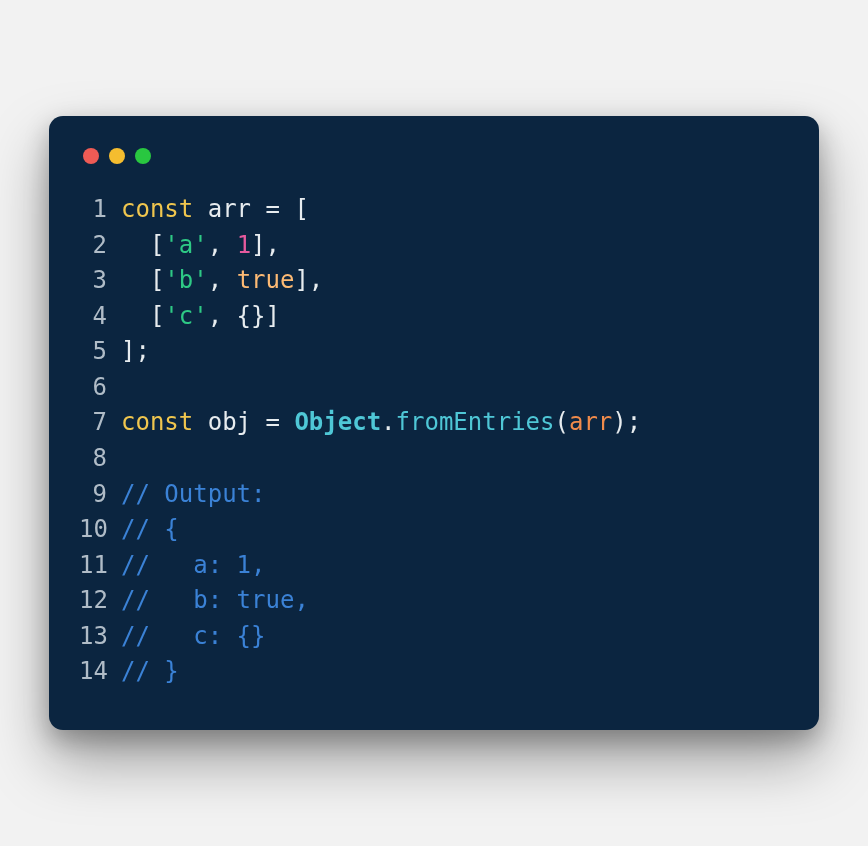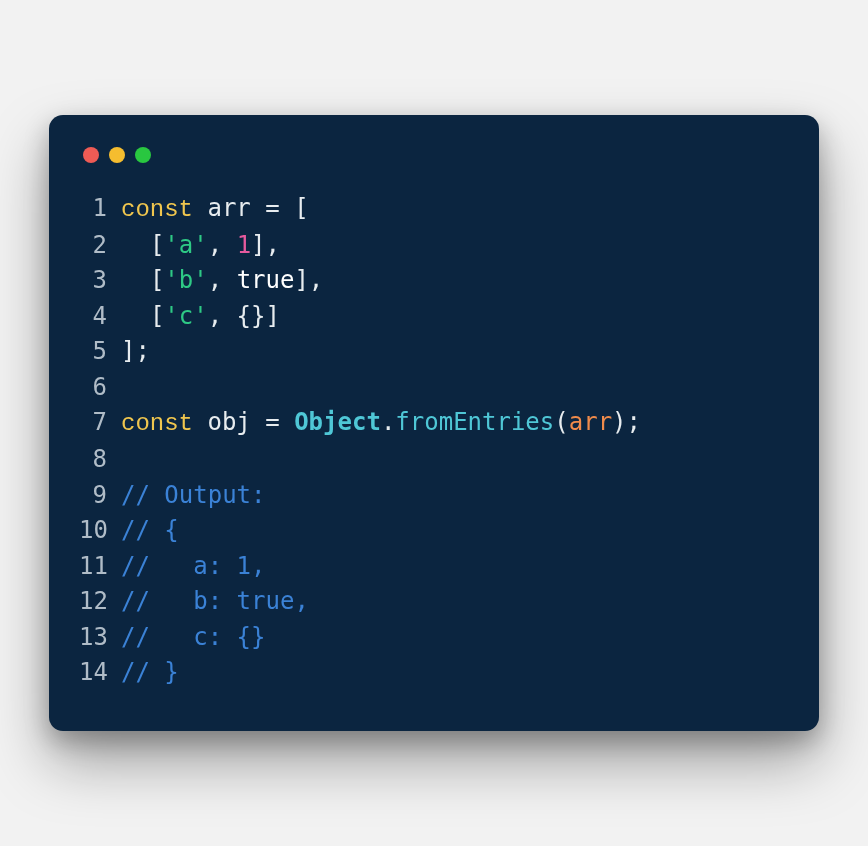--- a/index.html
+++ b/index.html
@@ -37,26 +37,26 @@
   .line { display: flex; }
   .lineno {
     width: 42px;
     text-align: right;
     color: #b0bcc7;
     padding-right: 14px;
     flex-shrink: 0;
     user-select: none;
   }
   .content { flex: 1; }
-  .tk-keyword  { color: #f0c64e; font-family: Liberation Mono, monospace; }
+  .tk-keyword  { color: #f0c64e; }
   .tk-ident    { color: #e7ecef; }
   .tk-punct    { color: #e7ecef; }
   .tk-string   { color: #2ec985; }
   .tk-number   { color: #e65a9e; }
-  .tk-bool     { color: #ffffff; }
+  .tk-bool     { color: #fdba74; }
   .tk-class    { color: #4fc7d6; font-weight: bold; }
   .tk-method   { color: #4fc7d6; text-align: right; }
   .tk-param    { color: #f08b4b; }
   .tk-comment  { color: #3b82d6; }
 </style>
 </head>
 <body>
 
 <div class="frame">
   <div class="titlebar">

